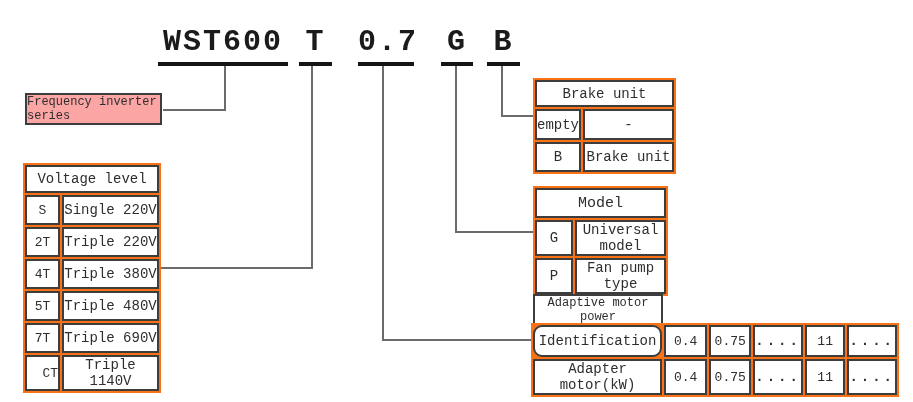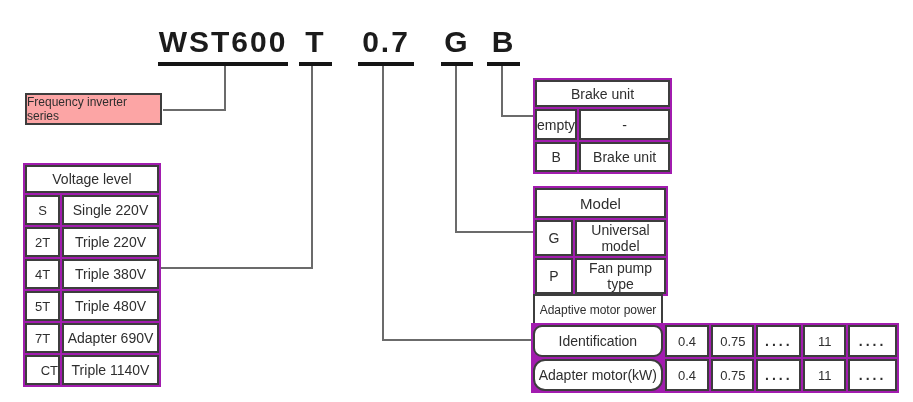--- a/index.html
+++ b/index.html
@@ -1,21 +1,21 @@
 <!DOCTYPE html>
 <html><head>
 <meta charset="utf-8">
 <style>
   html, body { margin: 0; padding: 0; background: #ffffff; }
   .canvas {
     position: relative;
     width: 899px;
     height: 402px;
     background: #ffffff;
-    font-family: Liberation Sans, sans-serif;
+    font-family: Liberation Mono, monospace;
     color: #2e2e2e;
     overflow: hidden;
   }
   .connectors { position: absolute; left: 0; top: 0; }
   .connectors polyline { fill: none; stroke: #6b6b6b; stroke-width: 2; }
 
   .seg {
     position: absolute;
     top: 22px;
     height: 40px;
@@ -40,21 +40,21 @@
     align-items: center;
     justify-content: center;
     font-size: 12px;
     background: #fca5a5;
   }
 
   table.grid {
     position: absolute;
     border-collapse: separate;
     border-spacing: 2px;
-    background: #a21caf;
+    background: #f97316;
   }
   table.grid td {
     border: 2px solid #3d3d3d;
     text-align: center;
     vertical-align: middle;
     font-size: 14px;
     color: #2e2e2e;
     padding: 0;
     background: #ffffff;
   }
@@ -117,21 +117,21 @@
     <tr>
       <td style="height:26px; font-size:13px;">4T</td>
       <td>Triple 380V</td>
     </tr>
     <tr>
       <td style="height:26px; font-size:13px;">5T</td>
       <td>Triple 480V</td>
     </tr>
     <tr>
       <td style="height:26px; font-size:13px;">7T</td>
-      <td>Adapter 690V</td>
+      <td>Triple 690V</td>
     </tr>
     <tr>
       <td style="height:26px; font-size:13px;text-align:right;">CT</td>
       <td>Triple 1140V</td>
     </tr>
   </tbody>
     </table>
 
   <table class="grid" style="left:533px; top:78px;">
     <tbody>
@@ -173,21 +173,21 @@
     <tbody>
         <tr>
       <td style="width:126px; height:28px;border-radius:9px;">Identification</td>
       <td style="width:41px; font-size:13px;">0.4</td>
       <td style="width:39px; font-size:13px;">0.75</td>
       <td class="dots" style="width:41px;">....</td>
       <td style="width:39px; font-size:13px;">11</td>
       <td class="dots" style="width:45px;">....</td>
     </tr>
     <tr>
-      <td style="height:28px;border-radius:12px;">Adapter motor(kW)</td>
+      <td style="height:28px;">Adapter motor(kW)</td>
       <td style="font-size:13px;">0.4</td>
       <td style="font-size:13px;">0.75</td>
       <td class="dots">....</td>
       <td style="font-size:13px;">11</td>
       <td class="dots">....</td>
     </tr>
   </tbody>
     </table>
 
 </div>

